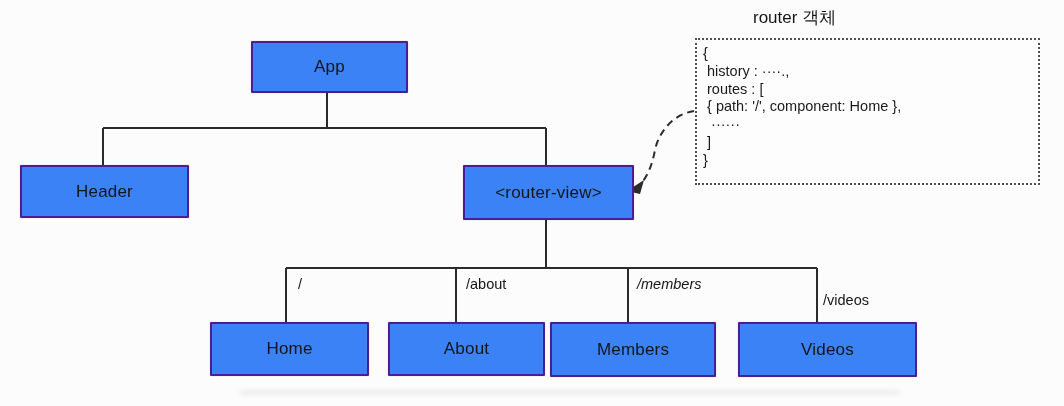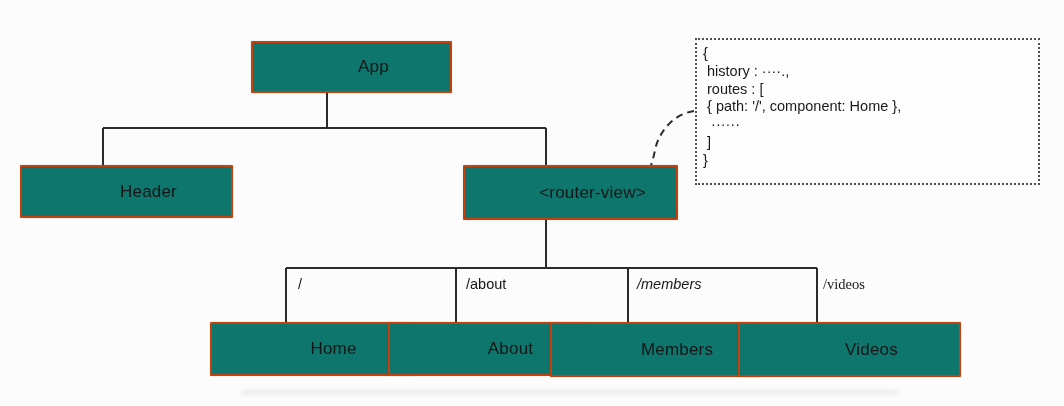--- a/index.html
+++ b/index.html
@@ -16,45 +16,44 @@
     position: absolute;
     left: 0; top: 0;
     width: 1064px; height: 406px;
     pointer-events: none;
   }
   .node {
     position: absolute;
     display: flex;
     align-items: center;
     justify-content: center;
-    border: 2px solid #c2410c;
+    border: 2px solid #4c1d95;
     border-radius: 1px;
-    background: #0f766e;
+    background: #3b82f6;
     font-size: 17px;
     letter-spacing: 0.2px;
     box-shadow: 0 0 0 0.5px rgba(0,0,0,0.08);
-    padding-left: 44px;
   }
   .node-app         { left: 251px; top: 41px;  width: 153px; height: 48px; }
   .node-header      { left: 20px;  top: 165px; width: 165px; height: 49px; }
   .node-router-view { left: 463px; top: 165px; width: 167px; height: 51px; text-align: right; }
   .node-home        { left: 210px; top: 322px; width: 155px; height: 50px; }
   .node-about       { left: 388px; top: 322px; width: 153px; height: 50px; align-items: center; }
   .node-members     { left: 550px; top: 322px; width: 162px; height: 51px; }
   .node-videos      { left: 730px; top: 322px; width: 175px; height: 51px; margin-left: 8px; }
   .edge-label {
     position: absolute;
     font-size: 14.5px;
     color: #161616;
     white-space: nowrap;
   }
   .edge-label-home    { left: 298px; top: 276px; }
   .edge-label-about   { left: 466px; top: 276px; }
   .edge-label-members { left: 637px; top: 276px; font-style: italic; }
-  .edge-label-videos  { left: 823px; top: 276px; font-family: Liberation Serif, serif; }
+  .edge-label-videos  { left: 823px; top: 292px; }
   .panel {
     position: absolute;
     left: 695px; top: 38px;
     width: 345px; height: 147px;
     border: 2px dotted #4f4f4f;
     background: #fdfdfd;
     box-sizing: border-box;
   }
   .panel-title {
     position: absolute;
@@ -120,20 +119,21 @@
 
   <div class="node node-videos">
     <span>Videos</span>
   </div>
 
   <div class="edge-label edge-label-home">/</div>
   <div class="edge-label edge-label-about">/about</div>
   <div class="edge-label edge-label-members">/members</div>
   <div class="edge-label edge-label-videos">/videos</div>
 
+  <div class="panel-title">router 객체</div>
 
   <div class="panel"></div>
 
   <div class="panel-code"><div>{</div><div> history : ····.,</div><div> routes : [</div><div> { path: '/', component: Home },</div><div>  ······</div><div> ]</div><div>}</div></div>
 
   <div class="scan-smudge"></div>
 
 </div>
 
 </body></html>

